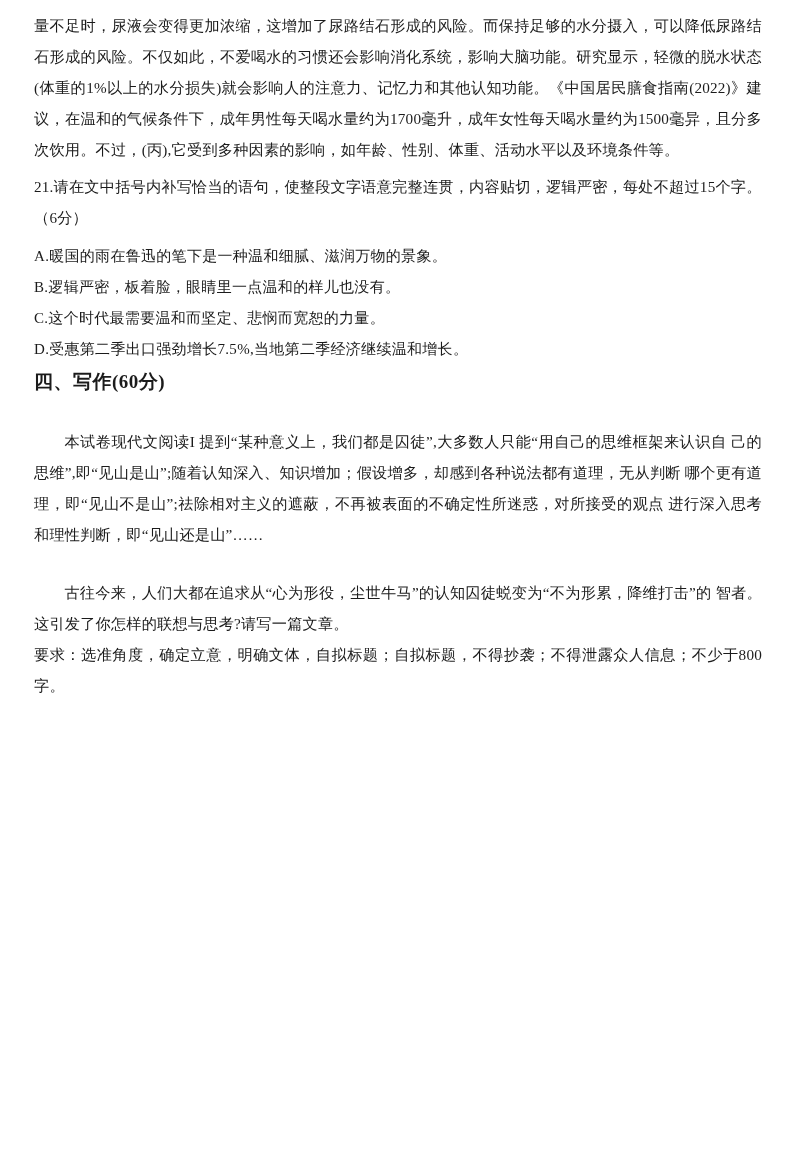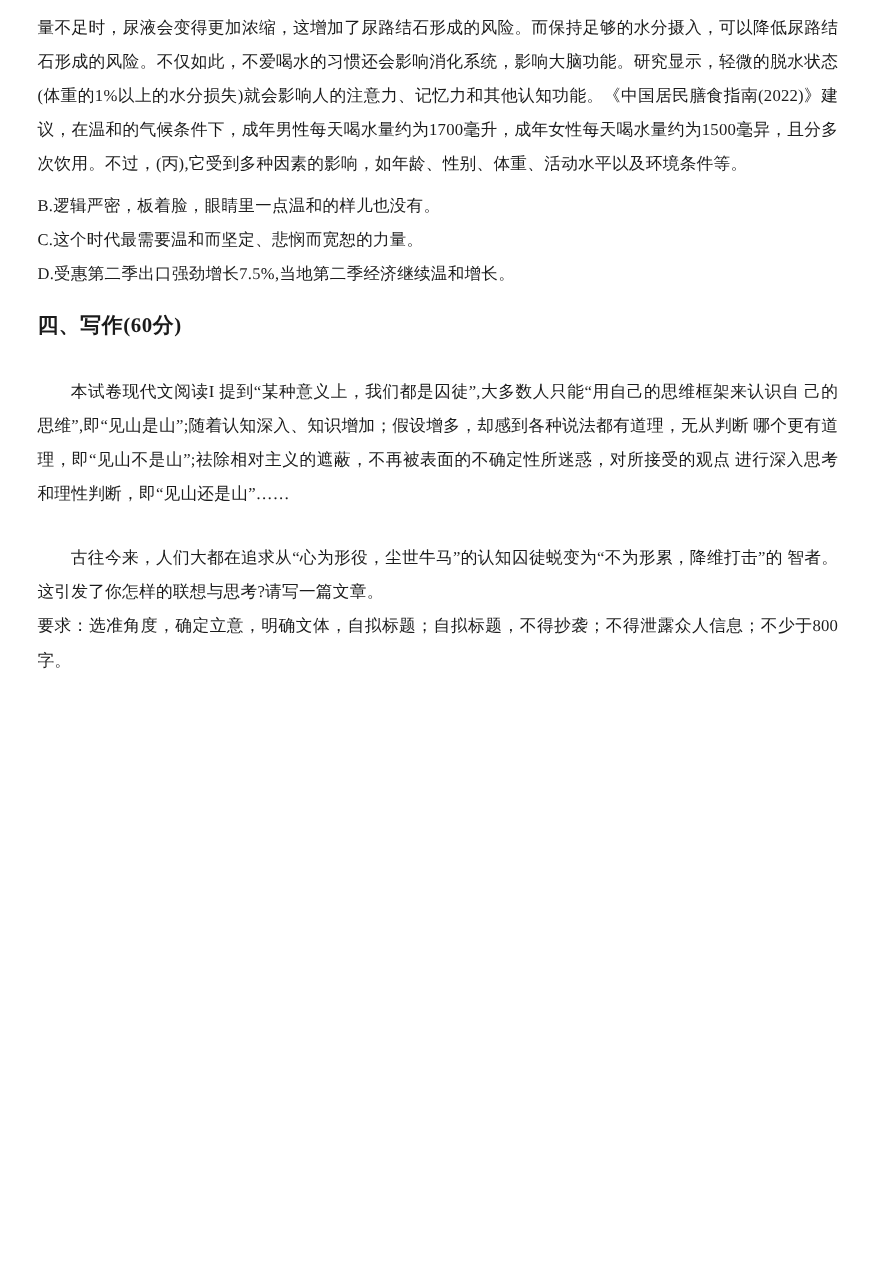--- a/index.html
+++ b/index.html
@@ -45,35 +45,40 @@
   .opt {
     font-size: 15px;
     line-height: 31px;
     margin: 0;
     letter-spacing: 0.3px;
   }
   .section-title {
     font-size: 19px;
     font-weight: bold;
     line-height: 34px;
-    margin: 14px 0 2px 0;
+    margin: 0 0 2px 0;
     letter-spacing: 0.5px;
   }
   .mt6 { margin-top: 6px; }
 </style>
 </head>
 <body>
 
 <div class="page">
 
   <p class="para">量不足时，尿液会变得更加浓缩，这增加了尿路结石形成的风险。而保持足够的水分摄入，可以降低尿路结石形成的风险。不仅如此，不爱喝水的习惯还会影响消化系统，影响大脑功能。研究显示，轻微的脱水状态(体重的1%以上的水分损失)就会影响人的注意力、记忆力和其他认知功能。《中国居民膳食指南(2022)》建议，在温和的气候条件下，成年男性每天喝水量约为1700毫升，成年女性每天喝水量约为1500毫异，且分多次饮用。不过，(丙),它受到多种因素的影响，如年龄、性别、体重、活动水平以及环境条件等。</p>
 
+  <div class="mt6">
+    <p class="q-line">21.请在文中括号内补写恰当的语句，使整段文字语意完整连贯，内容贴切，逻辑严密，每处不超过15个字。</p>
+    <p class="q-line">（6分）</p>
+  </div>
 
   <div class="mt6">
     <div class="block-gap-sm"></div>
+    <p class="opt">A.暖国的雨在鲁迅的笔下是一种温和细腻、滋润万物的景象。</p>
     <p class="opt">B.逻辑严密，板着脸，眼睛里一点温和的样儿也没有。</p>
     <p class="opt">C.这个时代最需要温和而坚定、悲悯而宽恕的力量。</p>
     <p class="opt">D.受惠第二季出口强劲增长7.5%,当地第二季经济继续温和增长。</p>
   </div>
 
   <h2 class="section-title">四、写作(60分)</h2>
 
   <div>
     <p class="para indent2">本试卷现代文阅读I 提到“某种意义上，我们都是囚徒”,大多数人只能“用自己的思维框架来认识自 己的思维”,即“见山是山”;随着认知深入、知识增加；假设增多，却感到各种说法都有道理，无从判断 哪个更有道理，即“见山不是山”;祛除相对主义的遮蔽，不再被表面的不确定性所迷惑，对所接受的观点 进行深入思考和理性判断，即“见山还是山”……</p>
     <p class="para indent2">古往今来，人们大都在追求从“心为形役，尘世牛马”的认知囚徒蜕变为“不为形累，降维打击”的 智者。这引发了你怎样的联想与思考?请写一篇文章。</p>

